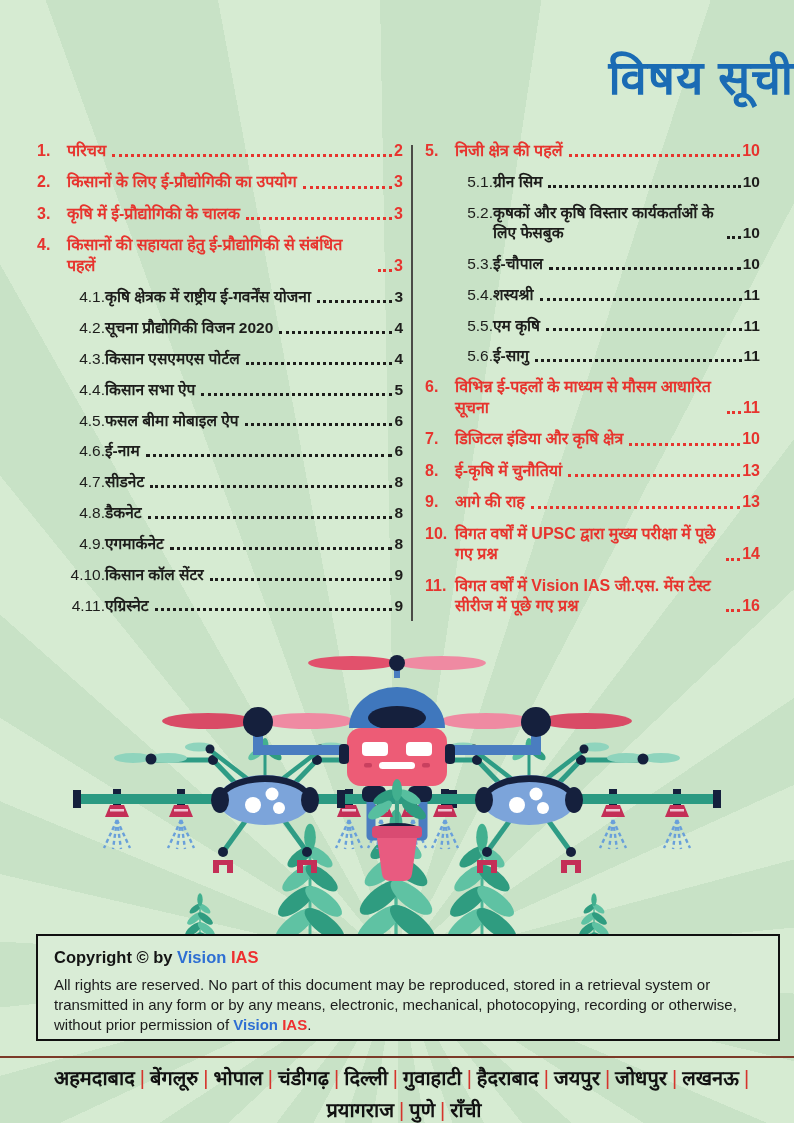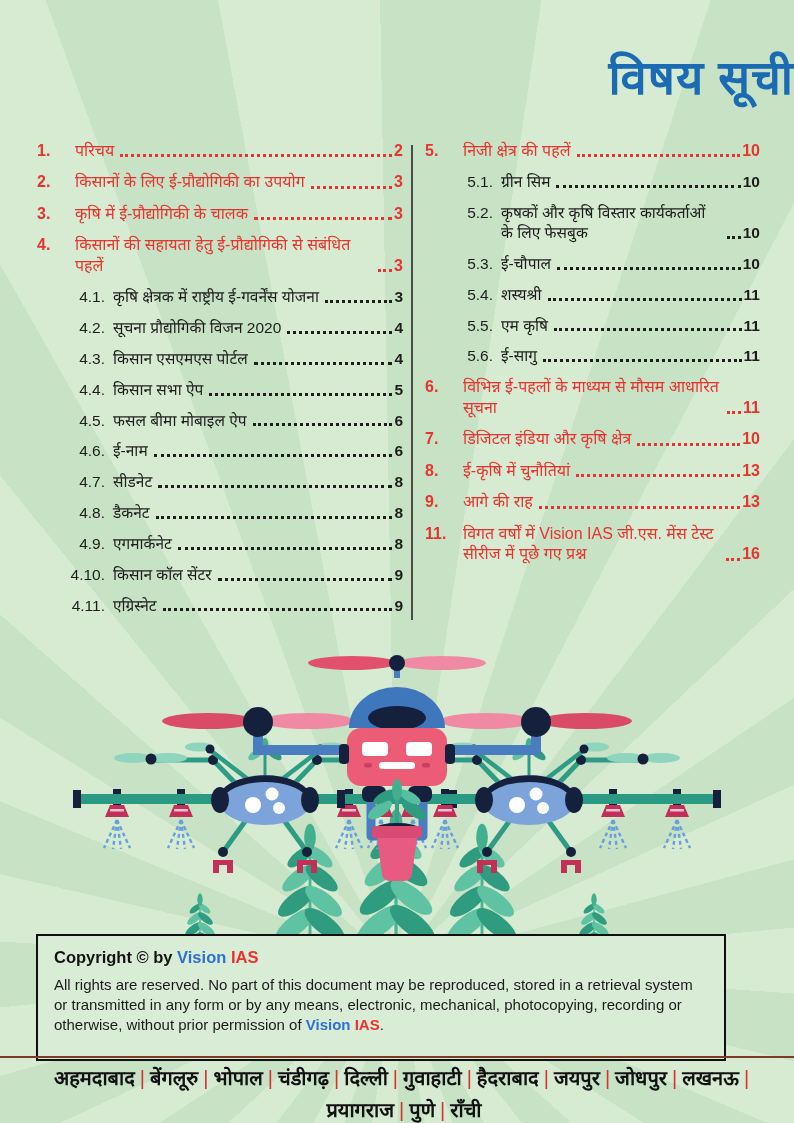--- a/index.html
+++ b/index.html
@@ -16,33 +16,33 @@
     font-size:47px;font-weight:800;color:#1a6bb4;letter-spacing:1px;margin:0;
   }
   
   .toc{position:absolute;left:37px;right:34px;top:141px;display:flex;align-items:stretch;}
   .col-l{width:366px;flex:none;}
   .vdiv{width:2px;background:#4b4b47;flex:none;margin:4px 12px 6px 8px;}
   .col-r{flex:1;min-width:0;}
   .entry{display:flex;margin-bottom:11px;line-height:1.28;cursor:pointer;}
   .entry .num{flex:none;font-weight:700;}
   .entry .body{flex:1;display:flex;align-items:flex-end;min-width:0;}
-  .entry .label{font-weight:normal;margin-left:8px;}
+  .entry .label{font-weight:bold;}
   .entry .dots{flex:1;min-width:14px;border-bottom:3px dotted currentColor;margin:0 2px 4px 6px;}
   .entry .pg{font-weight:700;}
   .lvl1{color:#e7342e;font-weight:700;font-size:16px;}
   .lvl1 .num{width:30px;}
   .lvl2{color:#1d1d1b;font-size:15.5px;margin-left:28px;}
   .lvl2 .num{width:40px;font-weight:400;text-align:right;}
   
   .illus{position:absolute;left:0;top:650px;width:794px;height:300px;}
   
   .copybox{
-    position:absolute;left:36px;top:934px;width:690px;box-sizing:border-box;
-    border:2px solid #101010;background:#d9ecd6;padding:12px 16px 24px 16px;
+    position:absolute;left:36px;top:934px;width:744px;box-sizing:border-box;
+    border:2px solid #101010;background:#d9ecd6;padding:12px 16px 4px 16px;
   }
   .copyhead{font-size:16.5px;font-weight:700;color:#141414;margin:0;}
   .copytext{font-size:15px;color:#1c1c1c;line-height:1.34;margin:8px 0 0 0;}
   .vb{color:#2e6fd3;font-weight:700;}
   .vr{color:#ee2f2f;font-weight:700;}
   
   .frule{position:absolute;left:0;top:1056px;width:794px;height:2px;background:#7c3a28;}
   .cities{
     position:absolute;left:16px;top:1062px;width:776px;text-align:center;
     font-size:20px;font-weight:700;color:#111;line-height:1.6;
@@ -260,20 +260,28 @@
             <span class="dots"></span>
             <span class="pg">13</span>
           </span>
         </div>
         <div class="entry lvl1">
           <span class="num">9.</span>
           <span class="body">
             <span class="label">आगे की राह</span>
             <span class="dots"></span>
             <span class="pg">13</span>
+          </span>
+        </div>
+        <div class="entry lvl1">
+          <span class="num">10.</span>
+          <span class="body">
+            <span class="label">विगत वर्षों में UPSC द्वारा मुख्य परीक्षा में पूछे गए प्रश्न</span>
+            <span class="dots"></span>
+            <span class="pg">14</span>
           </span>
         </div>
         <div class="entry lvl1">
           <span class="num">11.</span>
           <span class="body">
             <span class="label">विगत वर्षों में Vision IAS जी.एस. मेंस टेस्ट सीरीज में पूछे गए प्रश्न</span>
             <span class="dots"></span>
             <span class="pg">16</span>
           </span>
         </div>

